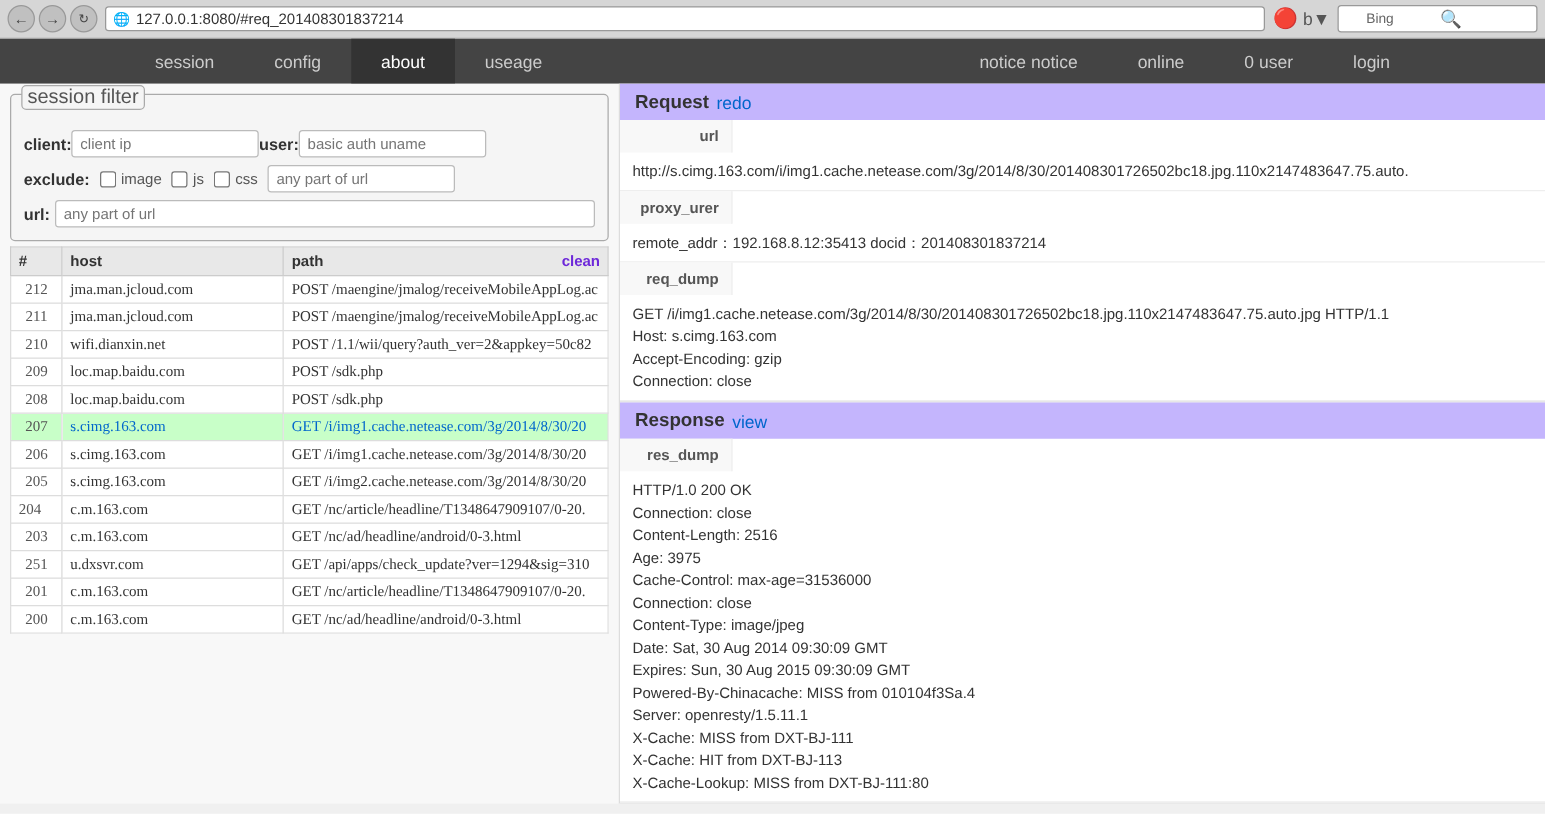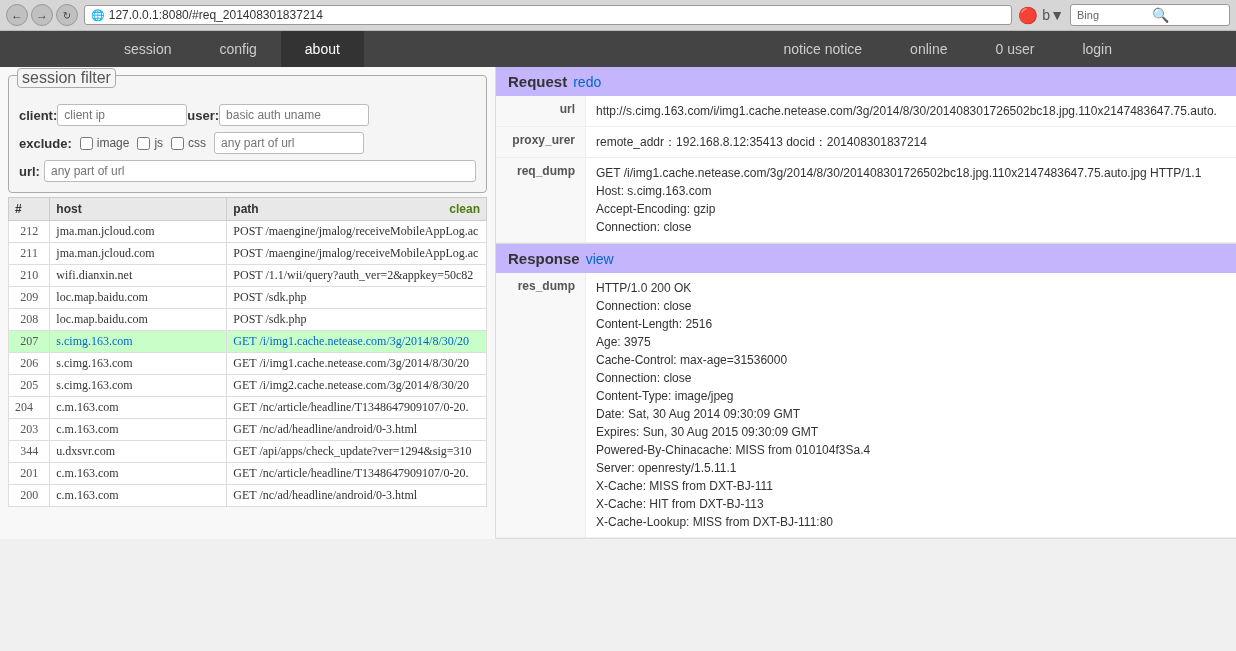--- a/index.html
+++ b/index.html
@@ -15,21 +15,21 @@
       border-radius: 11px; display: flex; align-items: center; justify-content: center;
       cursor: pointer; font-size: 12px; color: #444;
     }
     .browser-bar .address-bar {
       flex: 1; display: flex; align-items: center; background: white;
       border: 1px solid #999; border-radius: 3px; padding: 2px 6px; font-size: 12px;
     }
     .browser-bar .address-bar span { color: #333; }
     .browser-bar .search-area {
       display: flex; align-items: center; background: white;
-      border: 1px solid #999; border-radius: 3px; padding: 2px 6px; width: 160px;
+      border: 1px solid #999; border-radius: 3px; padding: 2px 22px; width: 160px;
     }
     .browser-bar .search-area span { font-size: 11px; color: #666; flex: 1; }
 
     
     .nav-menu {
       background: #444; display: flex; align-items: center;
       padding: 0 100px;
     }
     .nav-menu .nav-item {
       padding: 10px 24px; color: #ccc; cursor: pointer; font-size: 14px;
@@ -55,56 +55,56 @@
     .session-filter {
       border: 1px solid #aaa; border-radius: 4px; padding: 8px 10px 10px;
       background: #f5f5f5; margin-bottom: 4px; position: relative;
     }
     .filter-row { display: flex; align-items: center; gap: 0; margin-top: 20px; }
     .filter-label { font-weight: bold; font-size: 13px; color: #333; }
     .filter-input {
       border: 1px solid #bbb; border-radius: 3px; padding: 3px 6px;
       font-size: 12px; color: #999; background: white;
     }
-    .filter-input.client-ip { width: 130px; }
+    .filter-input.client-ip { width: 150px; }
     .filter-input.user-input { width: 150px; }
     .filter-input.url-part { width: 150px; }
     .checkbox-group { display: flex; align-items: center; gap: 4px; font-size: 12px; color: #555; }
     .checkbox-group input[type=checkbox] { margin: 0; }
     .url-row { margin-top: 6px; display: flex; align-items: center; gap: 4px; }
 
     
     .session-table { width: 100%; border-collapse: collapse; font-size: 12px; }
     .session-table th {
       background: #e8e8e8; border: 1px solid #ccc; padding: 4px 6px;
       text-align: left; font-weight: bold; color: #333;
     }
     .session-table td {
       border: 1px solid #ddd; padding: 3px 6px; background: white;
       white-space: nowrap; overflow: hidden; text-overflow: ellipsis; max-width: 0; font-family: Liberation Serif, serif;
     }
     .session-table tr.highlighted td { background: #c8ffc8; }
     .session-table .th-num { width: 35px; }
     .session-table .th-host { width: 150px; }
     .session-table .th-path { width: 220px; }
-    .clean-link { color: #4d7c0f; cursor: pointer; text-decoration: none; }
+    .clean-link { color: #6d28d9; cursor: pointer; text-decoration: none; }
 
     
     .right-panel {
       flex: 1; background: white; border-left: 1px solid #ddd;
     }
     .right-section { border-bottom: 1px solid #ddd; }
     .right-section-header {
       background: #c4b5fd; padding: 6px 12px; font-size: 15px; font-weight: bold;
       color: #333; display: flex; align-items: center; gap: 6px;
     }
     .right-section-header .action-link { color: #0066cc; cursor: pointer; font-weight: normal; font-size: 14px; }
     .right-section-content { padding: 0; }
     .detail-row {
-      display: flex; border-bottom: 1px solid #eee; font-size: 12px;
+      display: flex; border-bottom: 1px solid #eee; font-size: 12px; flex-direction: column;
     }
     .detail-label {
       width: 90px; min-width: 90px; padding: 6px 10px; font-weight: bold;
       color: #555; text-align: right; background: #f8f8f8; border-right: 1px solid #eee;
     }
     .detail-value {
       flex: 1; padding: 6px 10px; color: #333; word-break: break-all;
       font-size: 12px; line-height: 1.5;
     }
     .detail-value.multi { white-space: pre-line; }
@@ -138,20 +138,21 @@
   <div class="search-area">
     <span>Bing</span>
     <span style="font-size:14px;color:#888;margin-left:4px;">🔍</span>
   </div>
 </div>
 
 <div class="nav-menu">
   <div class="nav-item">session</div>
   <div class="nav-item">config</div>
   <div class="nav-item active">about</div>
+  <div class="nav-item">useage</div>
   <div class="right-nav">
     <div class="nav-item">notice notice</div>
     <div class="nav-item">online</div>
     <div class="nav-item">0 user</div>
     <div class="nav-item">login</div>
   </div>
 </div>
 
 <div class="main-layout">
 
@@ -244,21 +245,21 @@
       <td style="color:#555;">204</td>
       <td class="col-host" style="color:#333;">c.m.163.com</td>
       <td class="col-path" style="color:#333;">GET /nc/article/headline/T1348647909107/0-20.</td>
     </tr>
             <tr>
       <td style="text-align:center;color:#555;">203</td>
       <td class="col-host" style="color:#333;">c.m.163.com</td>
       <td class="col-path" style="color:#333;">GET /nc/ad/headline/android/0-3.html</td>
     </tr>
             <tr>
-      <td style="text-align:center;color:#555;">344</td>
+      <td style="text-align:center;color:#555;">251</td>
       <td class="col-host" style="color:#333;">u.dxsvr.com</td>
       <td class="col-path" style="color:#333;">GET /api/apps/check_update?ver=1294&amp;sig=310</td>
     </tr>
             <tr>
       <td style="text-align:center;color:#555;">201</td>
       <td class="col-host" style="color:#333;">c.m.163.com</td>
       <td class="col-path" style="color:#333;">GET /nc/article/headline/T1348647909107/0-20.</td>
     </tr>
             <tr>
       <td style="text-align:center;color:#555;">200</td>

